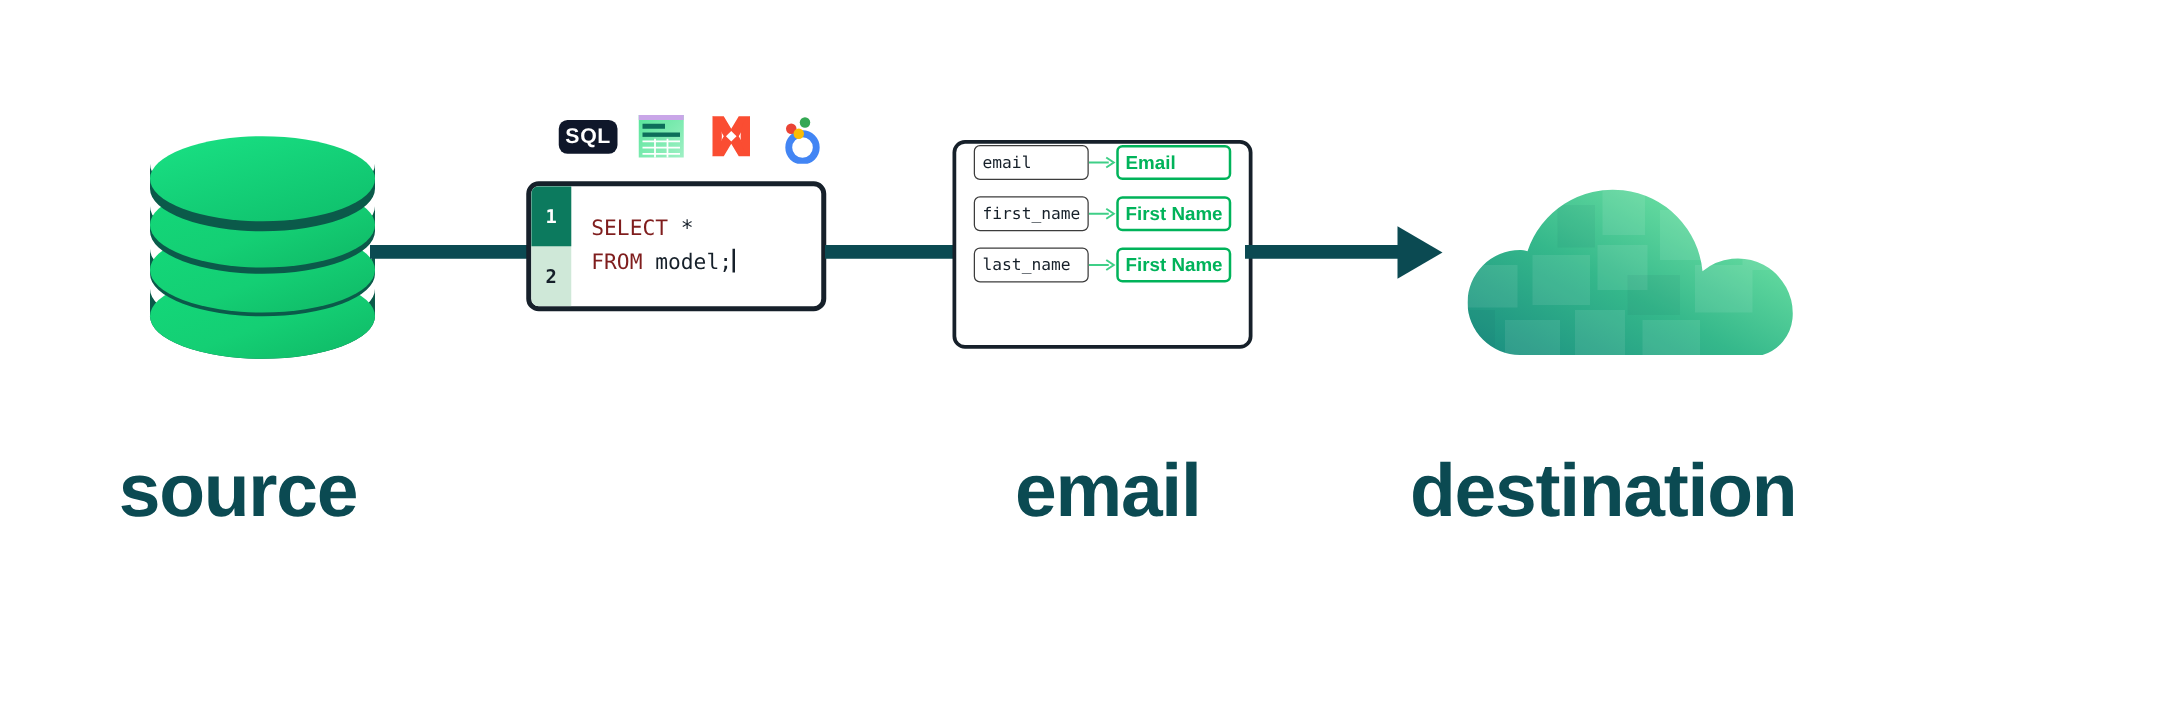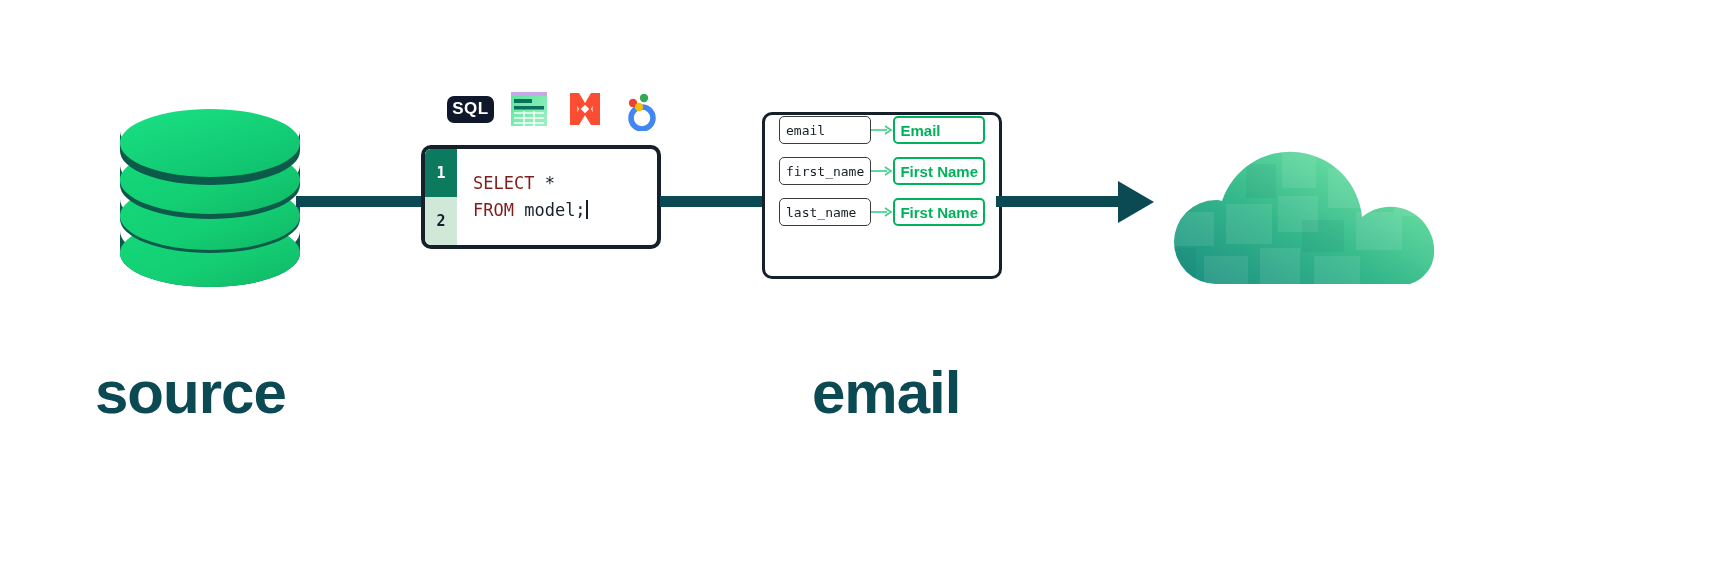--- a/index.html
+++ b/index.html
@@ -375,14 +375,15 @@
         <rect x="96" y="56" width="30" height="34"></rect>
         <rect x="152" y="112" width="42" height="32"></rect>
         <rect x="226" y="36" width="30" height="34"></rect>
         <rect x="8" y="140" width="38" height="40"></rect>
       </g>
     </g>
   </svg>
 
   <div class="stage-label" id="label-source">source</div>
   <div class="stage-label" id="label-sync">email</div>
+  <div class="stage-label" id="label-destination">destination</div>
 
 </div>
 
 </body></html>

